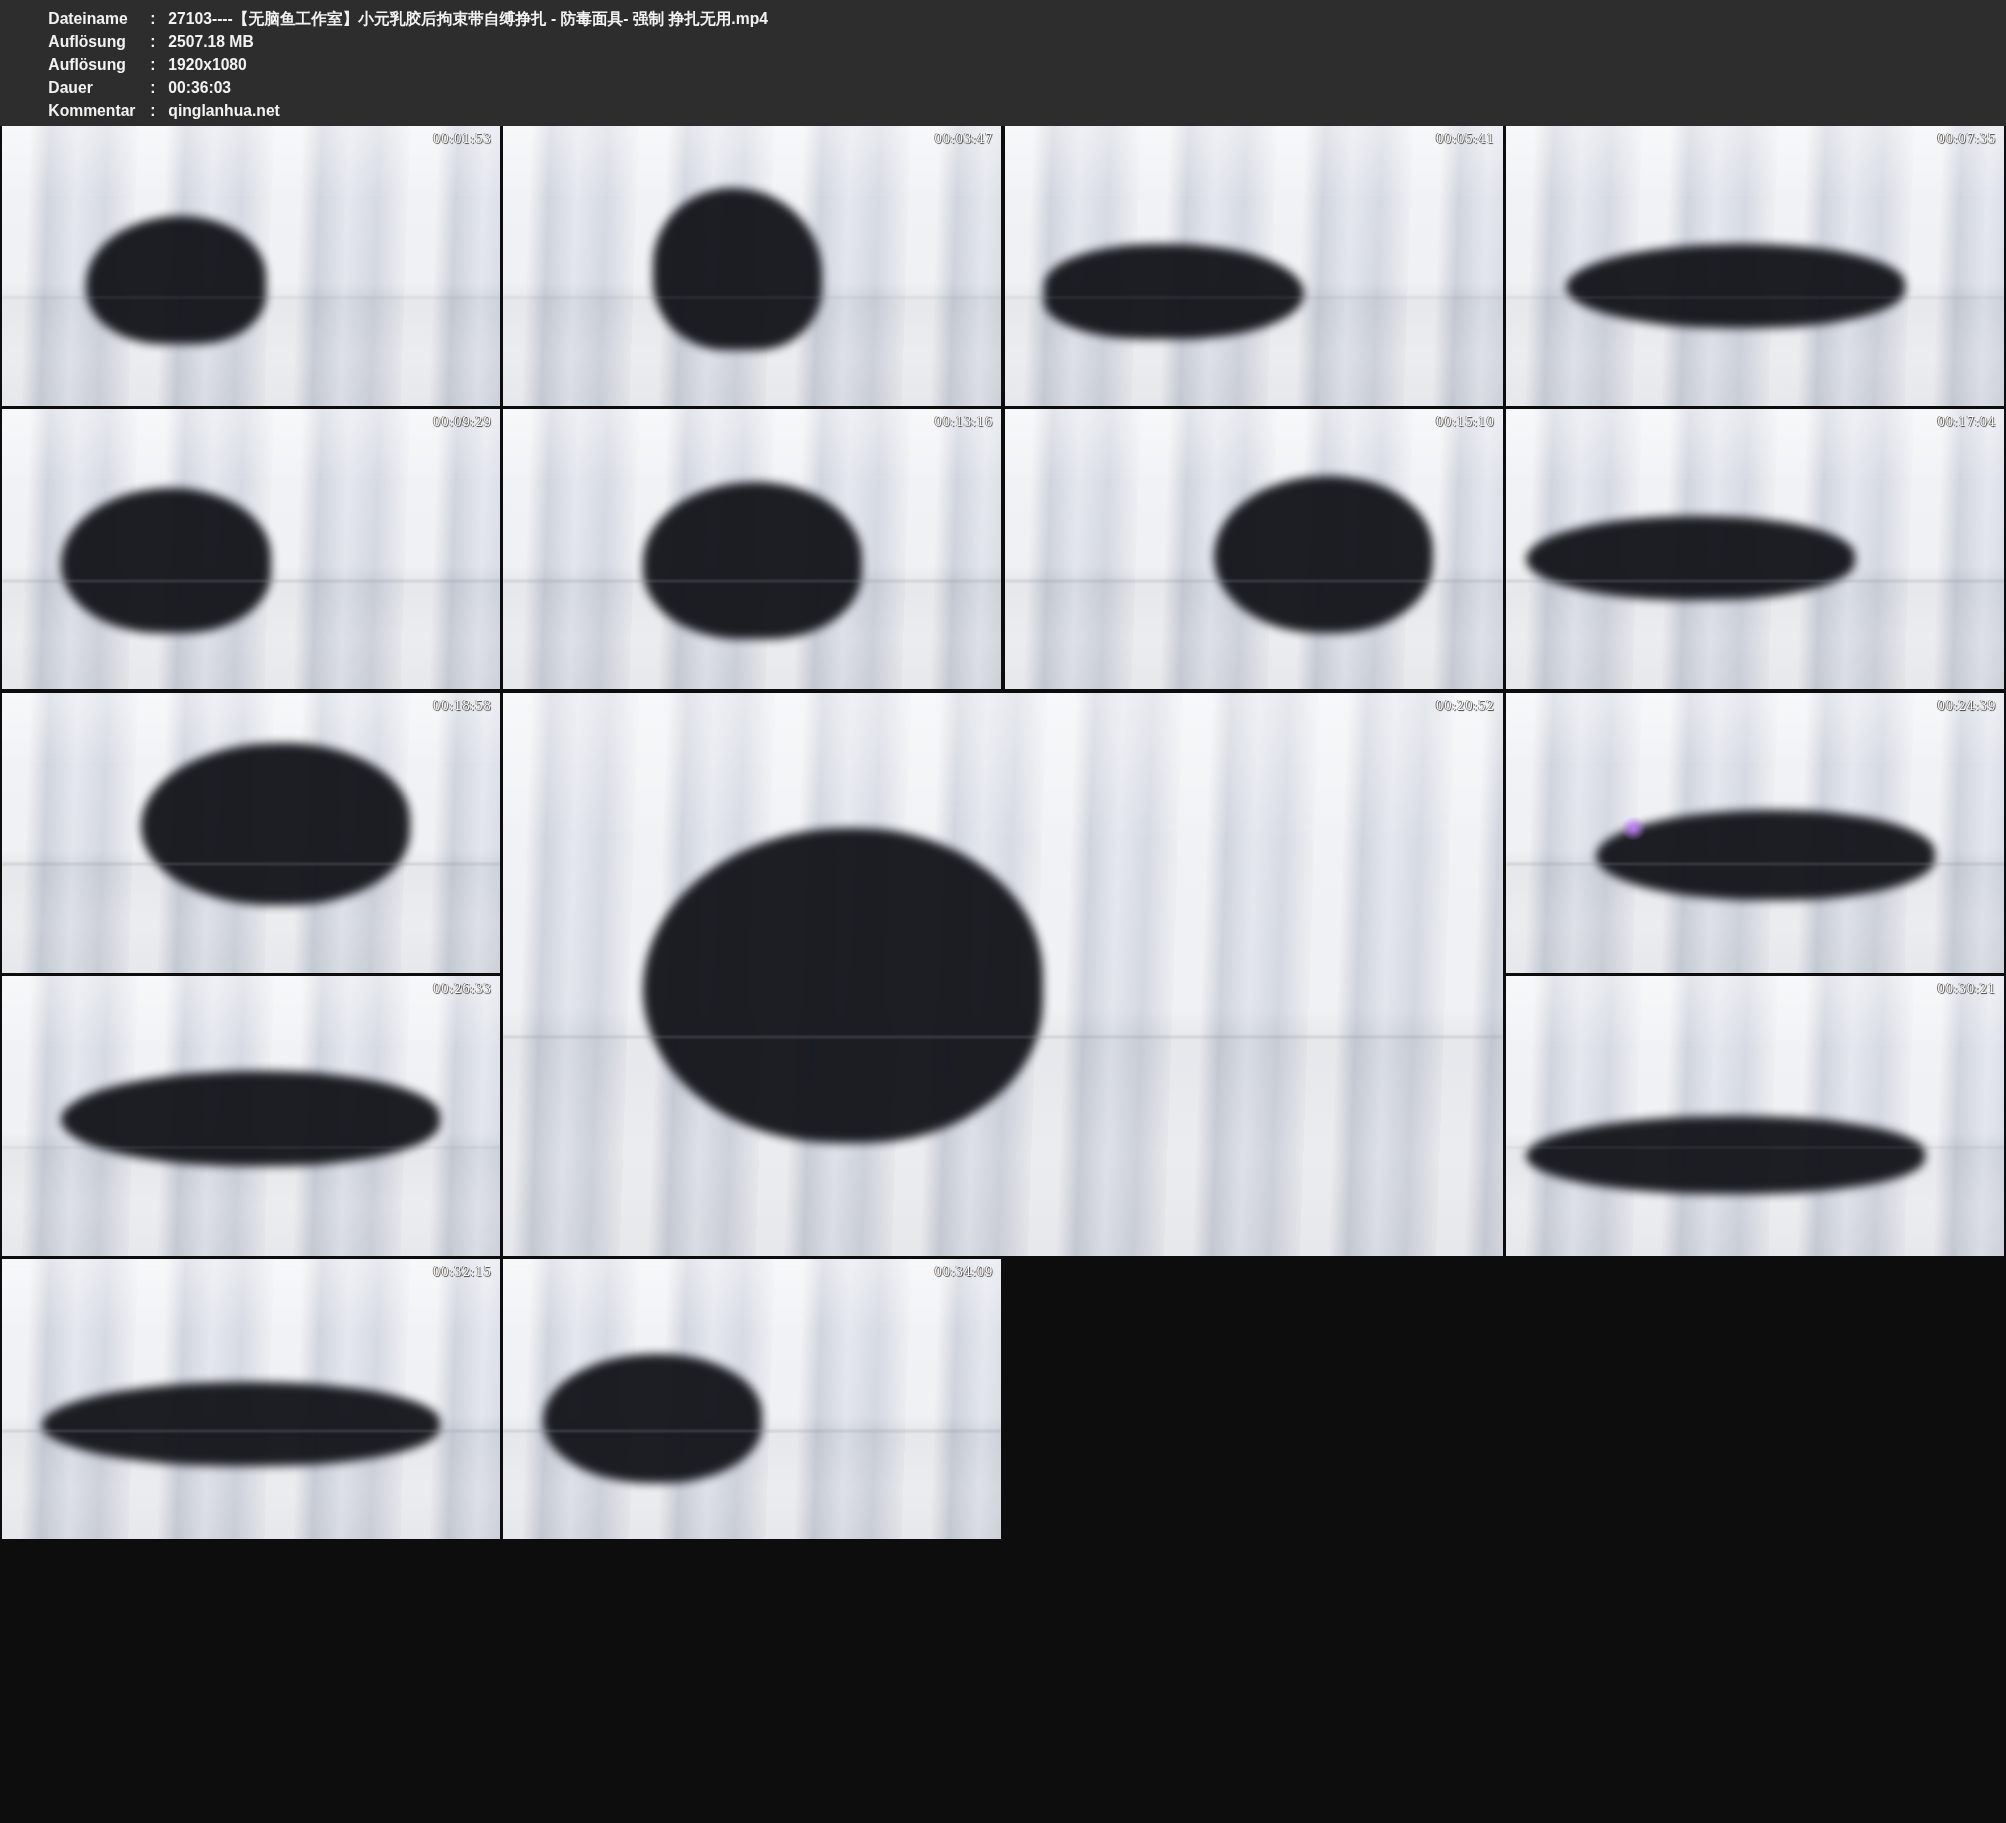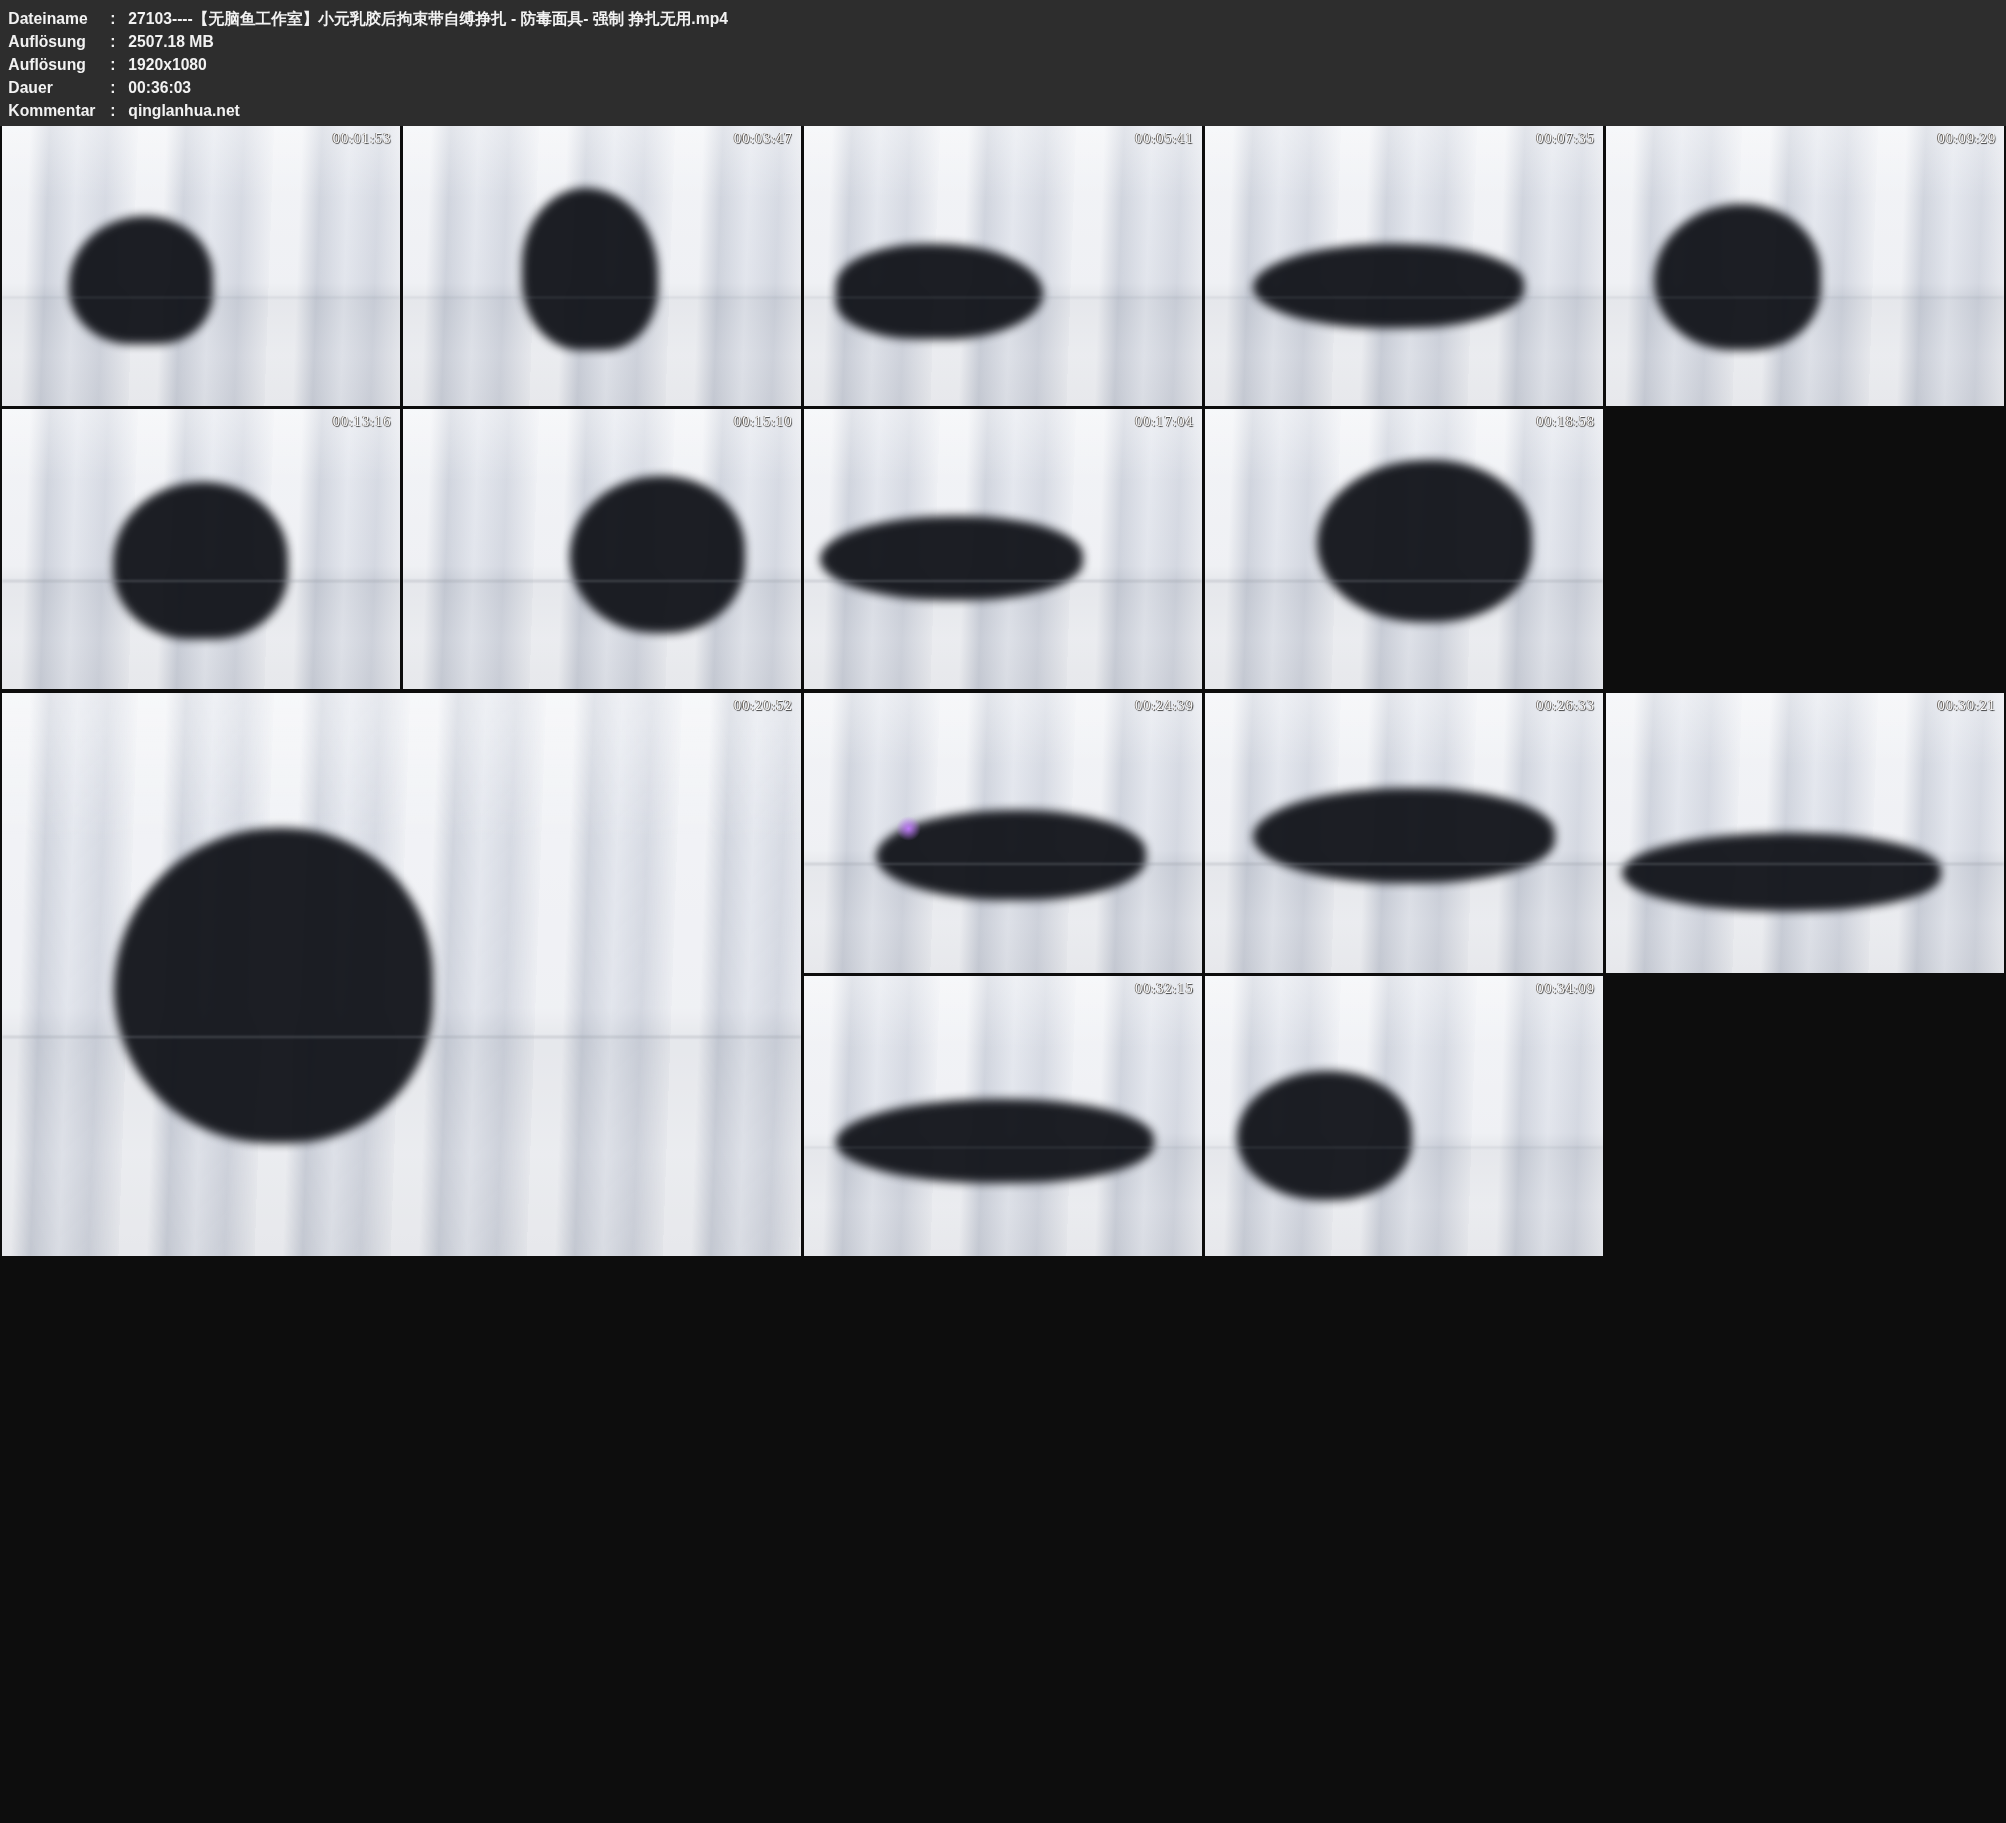--- a/index.html
+++ b/index.html
@@ -4,28 +4,28 @@
 <style>
   html,body{margin:0;padding:0;background:#0d0d0d;}
   .sheet{position:relative;width:2006px;height:1823px;background:#0d0d0d;overflow:hidden;
          font-family:"Liberation Sans",sans-serif;}
 
   
   .header{position:absolute;top:0;left:0;width:100%;height:126px;background:#2d2d2d;
           box-sizing:border-box;padding:7.4px 0 0 8.3px;}
   .info-row{display:flex;height:23px;line-height:23px;color:#f2f2f2;
             font-size:15.7px;font-weight:bold;white-space:nowrap;}
-  .info-row .lbl{width:102px;flex:0 0 102px;}
+  .info-row .lbl{width:102px;flex:0 0 102px;margin-left:40px;}
   .info-row .sep{width:18px;flex:0 0 18px;}
   .info-row .val{flex:1;overflow:hidden;}
 
   
   .grid{position:absolute;top:126px;left:0;width:2006px;height:1698px;
         box-sizing:border-box;padding:0 1.7px 1.7px 1.7px;
-        display:grid;grid-template-columns:repeat(5,1fr);grid-template-rows:repeat(6,1fr);
+        display:grid;grid-template-columns:repeat(4,1fr);grid-template-rows:repeat(6,1fr);
         gap:3.3px;background:#0d0d0d;}
   .cell{position:relative;overflow:hidden;background:#d8dce4;}
   .cell.big{grid-column:span 2;grid-row:span 2;}
 
   
   .scene{position:absolute;inset:0;
     background:
       linear-gradient(180deg, rgba(255,255,255,.35) 0%, rgba(255,255,255,0) 26%),
       repeating-linear-gradient(92deg,
         rgba(255,255,255,.55) 0px, rgba(255,255,255,.55) 28px,

